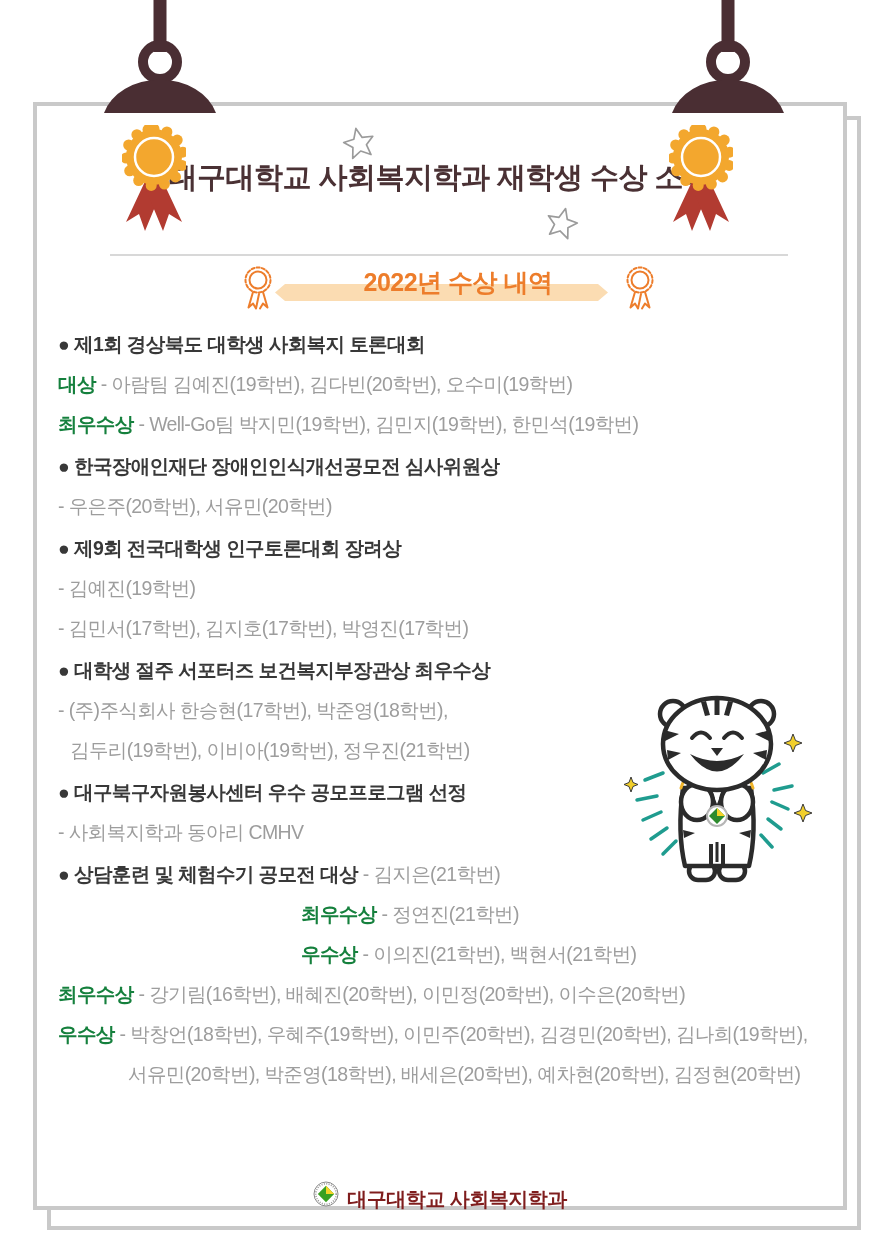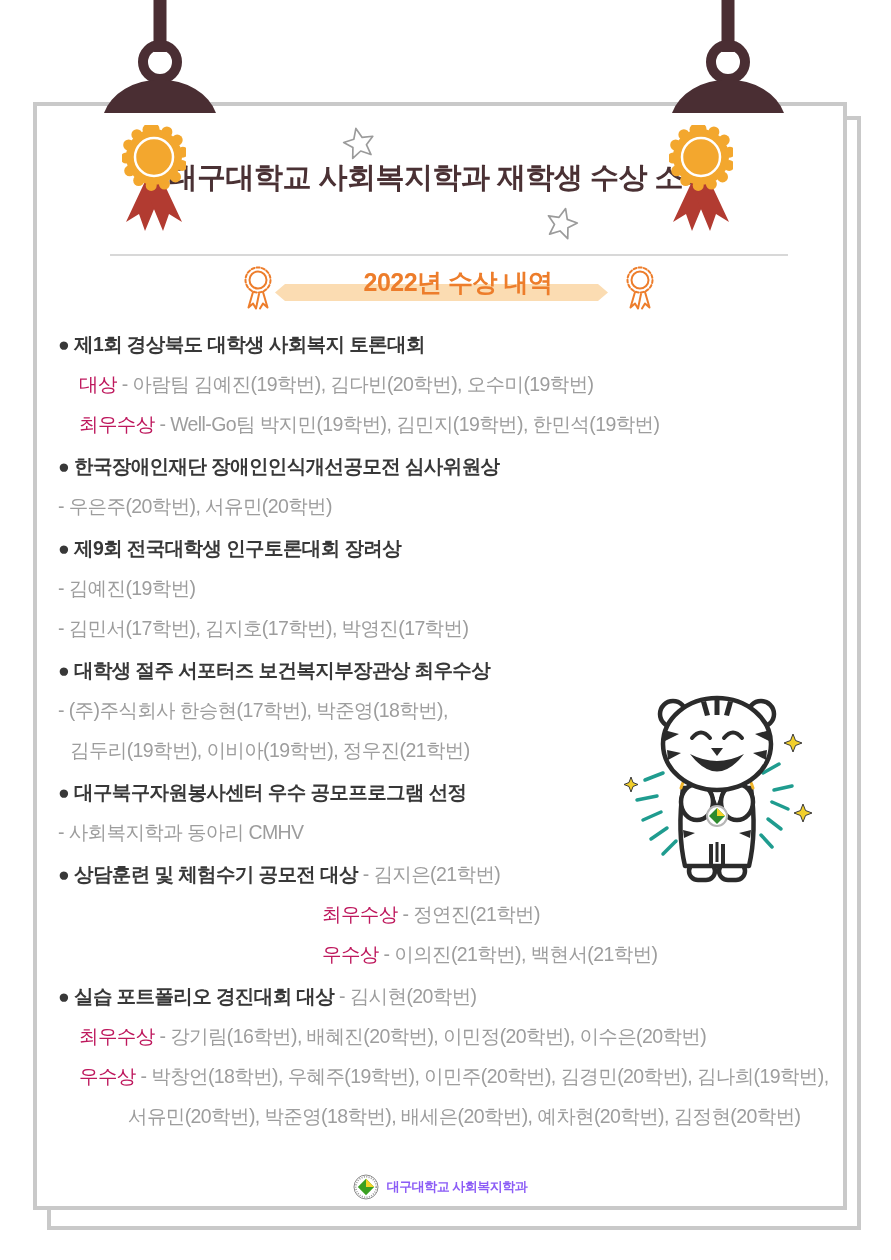--- a/index.html
+++ b/index.html
@@ -40,30 +40,30 @@
     position:absolute;left:241px;top:160px;width:360px;text-align:center;
     font-size:25px;font-weight:700;color:#ed7d2b;z-index:4;letter-spacing:-0.5px;
   }
   .mini-medal{position:absolute;width:36px;height:44px;z-index:4;}
   .mini-medal.left{left:203px;top:160px;} .mini-medal.right{left:585px;top:160px;}
 
   .award-list{position:absolute;left:21px;top:216px;width:785px;z-index:3;}
   .award-line{white-space:nowrap;line-height:40px;font-size:19.5px;letter-spacing:-0.6px;}
   .award-line.heading{margin-top:2px;}
   .seg-h{color:#383838;font-weight:700;}
-  .seg-b{color:#be185d;font-weight:400;margin-left:21px;}
+  .seg-b{color:#15803d;font-weight:700;}
   .seg-g{color:#9d9d9d;font-weight:400;}
 
   .tiger{position:absolute;left:580px;top:586px;width:200px;height:210px;z-index:3;}
 
   .footer{
     position:absolute;left:0;top:1068px;width:100%;display:flex;align-items:center;
     justify-content:center;gap:8px;z-index:3;
   }
-  .footer-label{font-size:13px;font-weight:700;color:#8b5cf6;letter-spacing:-0.5px;}
+  .footer-label{font-size:20px;font-weight:700;color:#7f1d1d;letter-spacing:-0.5px;margin-top:12px;}
 </style>
 </head>
 <body>
 
 <div class="page-back"></div>
 
 <svg class="hanger left" viewBox="0 0 120 115">
   <rect x="53.5" y="0" width="13" height="52" fill="#4a2e33"></rect>
   <circle cx="60" cy="62" r="17" fill="none" stroke="#4a2e33" stroke-width="10"></circle>
   <path d="M4,113 A 58,45 0 0 1 116,113 Z" fill="#4a2e33"></path>
@@ -162,21 +162,20 @@
       <div class="award-line"><span class="seg-g">- 김예진(19학번)</span></div>
       <div class="award-line"><span class="seg-g">- 김민서(17학번), 김지호(17학번), 박영진(17학번)</span></div>
       <div class="award-line heading"><span class="seg-h">● 대학생 절주 서포터즈 보건복지부장관상 최우수상</span></div>
       <div class="award-line"><span class="seg-g">- (주)주식회사 한승현(17학번), 박준영(18학번),</span></div>
       <div class="award-line" style="padding-left: 12px;"><span class="seg-g">김두리(19학번), 이비아(19학번), 정우진(21학번)</span></div>
       <div class="award-line heading"><span class="seg-h">● 대구북구자원봉사센터 우수 공모프로그램 선정</span></div>
       <div class="award-line"><span class="seg-g">- 사회복지학과 동아리 CMHV</span></div>
       <div class="award-line heading"><span class="seg-h">● 상담훈련 및 체험수기 공모전 대상</span><span class="seg-g"> - 김지은(21학번)</span></div>
       <div class="award-line" style="padding-left: 243px;"><span class="seg-b">최우수상</span><span class="seg-g"> - 정연진(21학번)</span></div>
       <div class="award-line" style="padding-left: 243px;"><span class="seg-b">우수상</span><span class="seg-g"> - 이의진(21학번), 백현서(21학번)</span></div>
-      <div class="award-line heading"><span class="seg-h">● 실습 포트폴리오 경진대회 대상</span><span class="seg-g"> - 김시현(20학번)</span></div>
       <div class="award-line"><span class="seg-b">최우수상</span><span class="seg-g"> - 강기림(16학번), 배혜진(20학번), 이민정(20학번), 이수은(20학번)</span></div>
       <div class="award-line"><span class="seg-b">우수상</span><span class="seg-g"> - 박창언(18학번), 우혜주(19학번), 이민주(20학번), 김경민(20학번), 김나희(19학번),</span></div>
       <div class="award-line" style="padding-left: 70px;"><span class="seg-g">서유민(20학번), 박준영(18학번), 배세은(20학번), 예차현(20학번), 김정현(20학번)</span></div>
     </div>
 
   <svg class="tiger" viewBox="0 0 200 210">
     <g stroke="#1f9c8f" stroke-width="3.5" stroke-linecap="round">
       <line x1="28" y1="88" x2="46" y2="81"></line>
         <line x1="20" y1="108" x2="40" y2="104"></line>
       <line x1="26" y1="128" x2="44" y2="120"></line>

